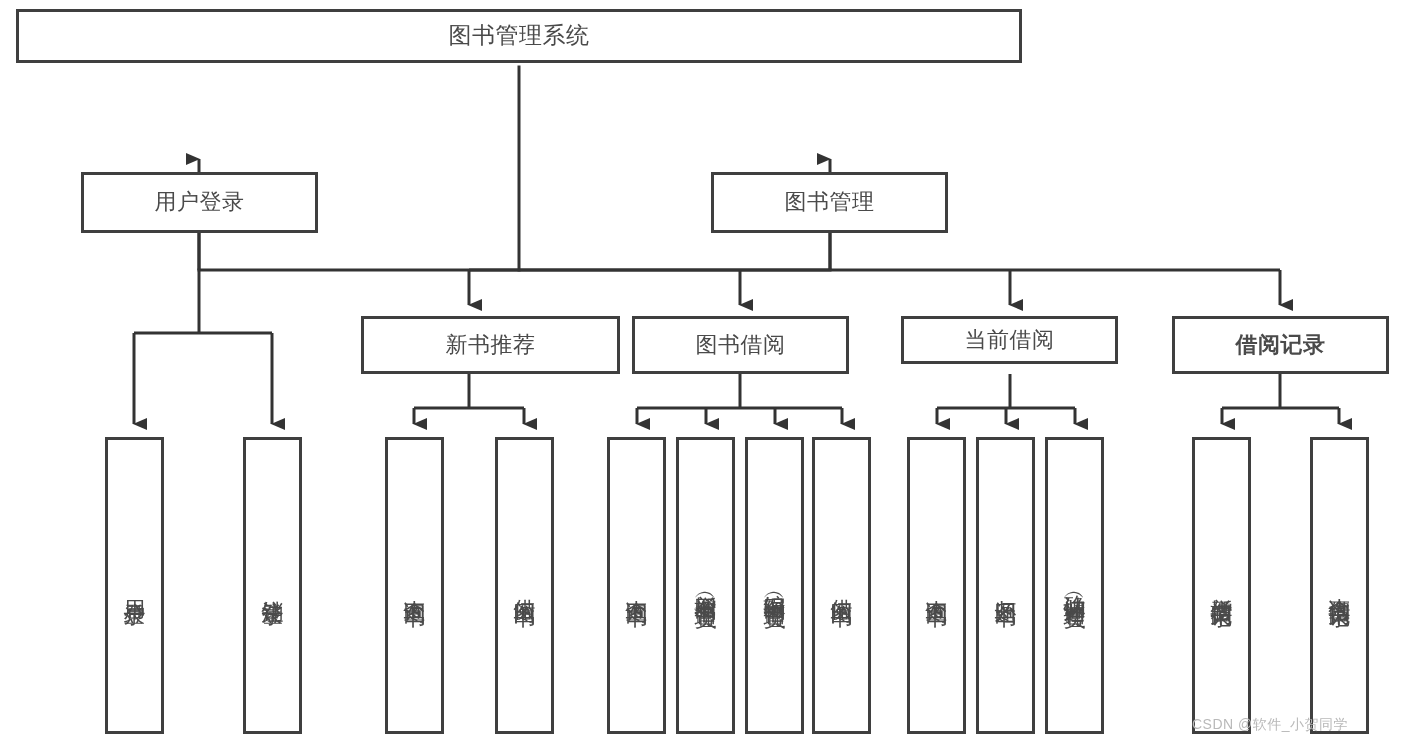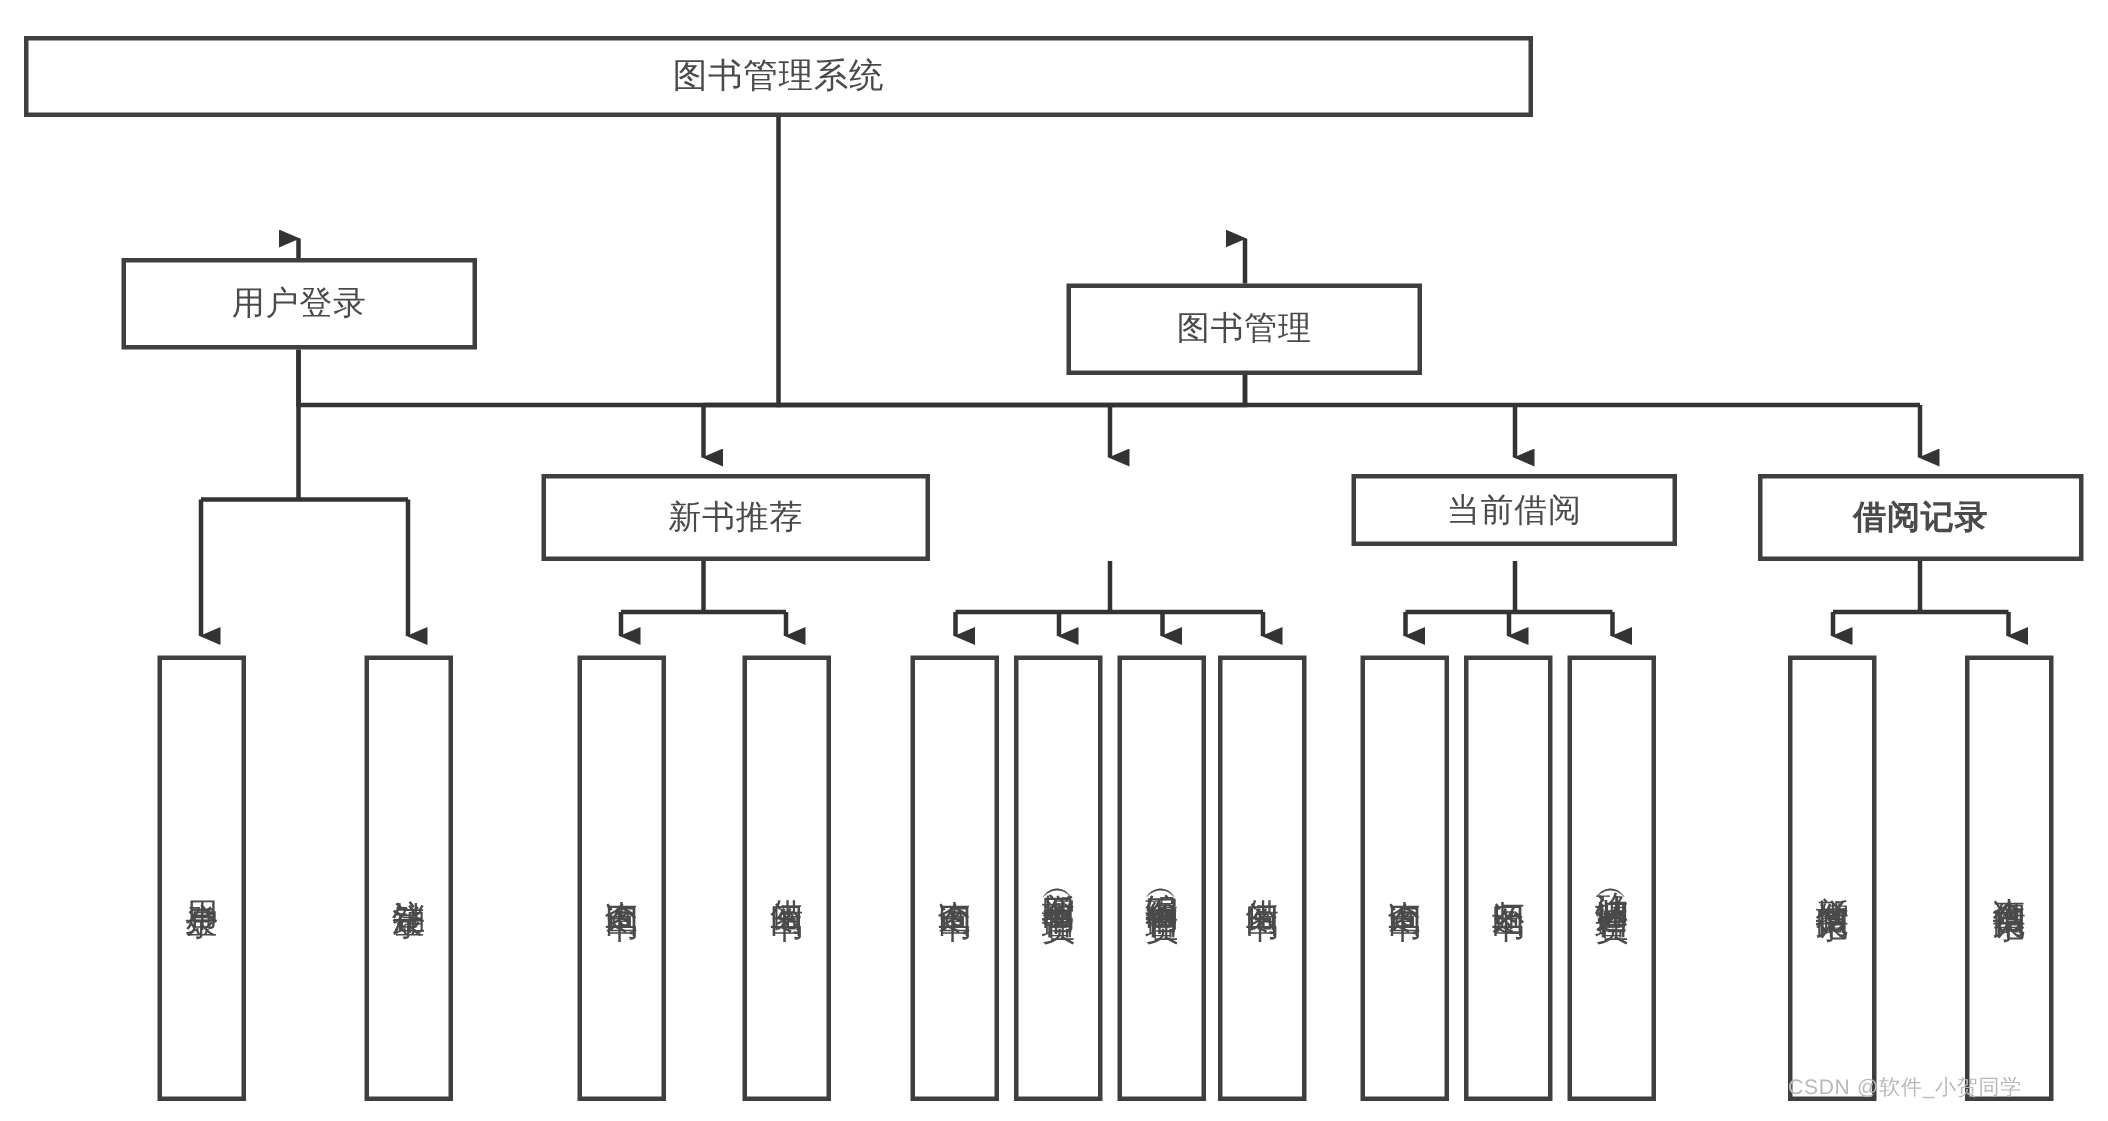--- a/index.html
+++ b/index.html
@@ -151,34 +151,37 @@
       <line x1="1006" y1="408" x2="1006" y2="424" marker-end="url(#arrow)"></line>
       <line x1="1075" y1="408" x2="1075" y2="424" marker-end="url(#arrow)"></line>
 
       <line x1="1280" y1="374" x2="1280" y2="408"></line>
       <line x1="1222" y1="408" x2="1339" y2="408"></line>
       <line x1="1222" y1="408" x2="1222" y2="424" marker-end="url(#arrow)"></line>
       <line x1="1339" y1="408" x2="1339" y2="424" marker-end="url(#arrow)"></line>
     </g>
   </svg>
 
-  <div class="node root" style="left:16px; top:24px; width:1006px; height:54px;">
+  <div class="node root" style="left:16px; top:9px; width:1006px; height:54px;">
     <span class="label">图书管理系统</span>
   </div>
 
   <div class="node lvl1" style="left:81px; top:172px; width:237px; height:61px;">
     <span class="label">用户登录</span>
   </div>
-  <div class="node lvl1" style="left:711px; top:172px; width:237px; height:61px;margin-top:17px;">
+  <div class="node lvl1" style="left:711px; top:172px; width:237px; height:61px;">
     <span class="label">图书管理</span>
   </div>
 
   <div class="node lvl2" style="left:361px; top:316px; width:259px; height:58px;">
     <span class="label">新书推荐</span>
   </div>
+  <div class="node lvl2" style="left:632px; top:316px; width:217px; height:58px;">
+    <span class="label">图书借阅</span>
+  </div>
   <div class="node lvl2" style="left:901px; top:316px; width:217px; height:48px;">
     <span class="label">当前借阅</span>
   </div>
   <div class="node lvl2" style="left:1172px; top:316px; width:217px; height:58px;font-weight:bold;">
     <span class="label">借阅记录</span>
   </div>
 
   <div class="node leaf" style="left:105px; top:437px; width:59px; height:297px;">
     <span class="label">用户登录</span>
   </div>

